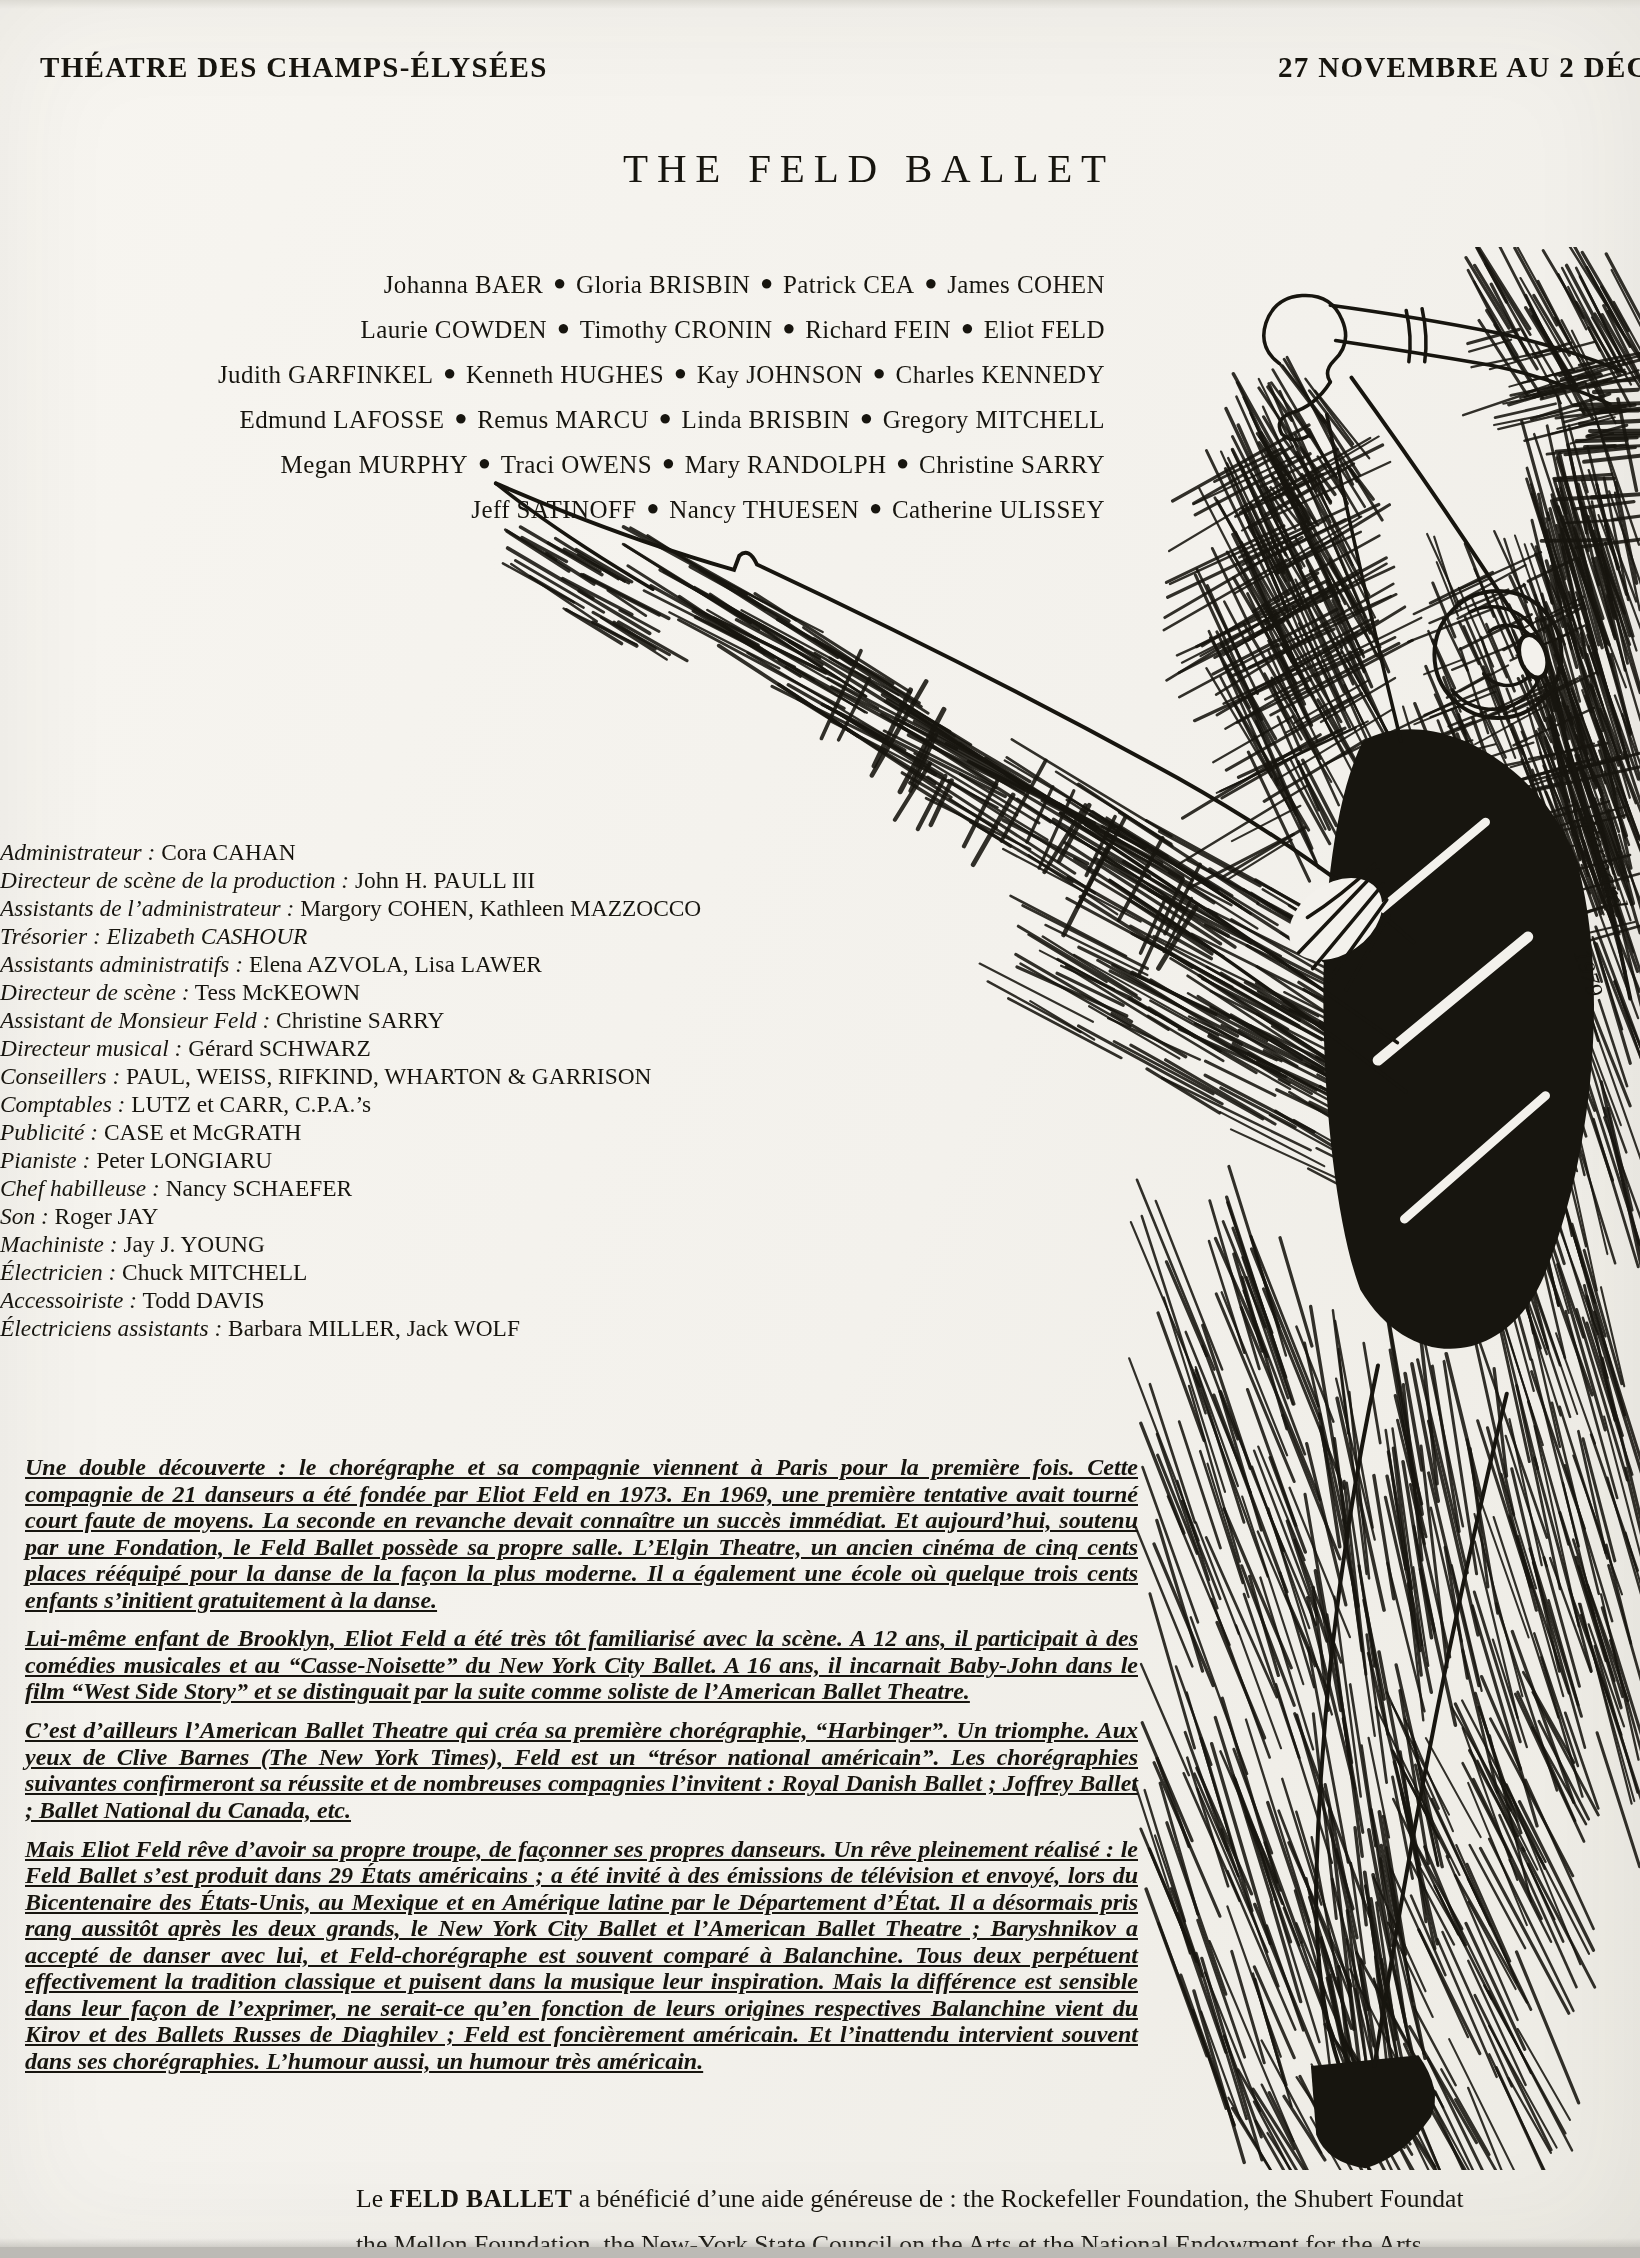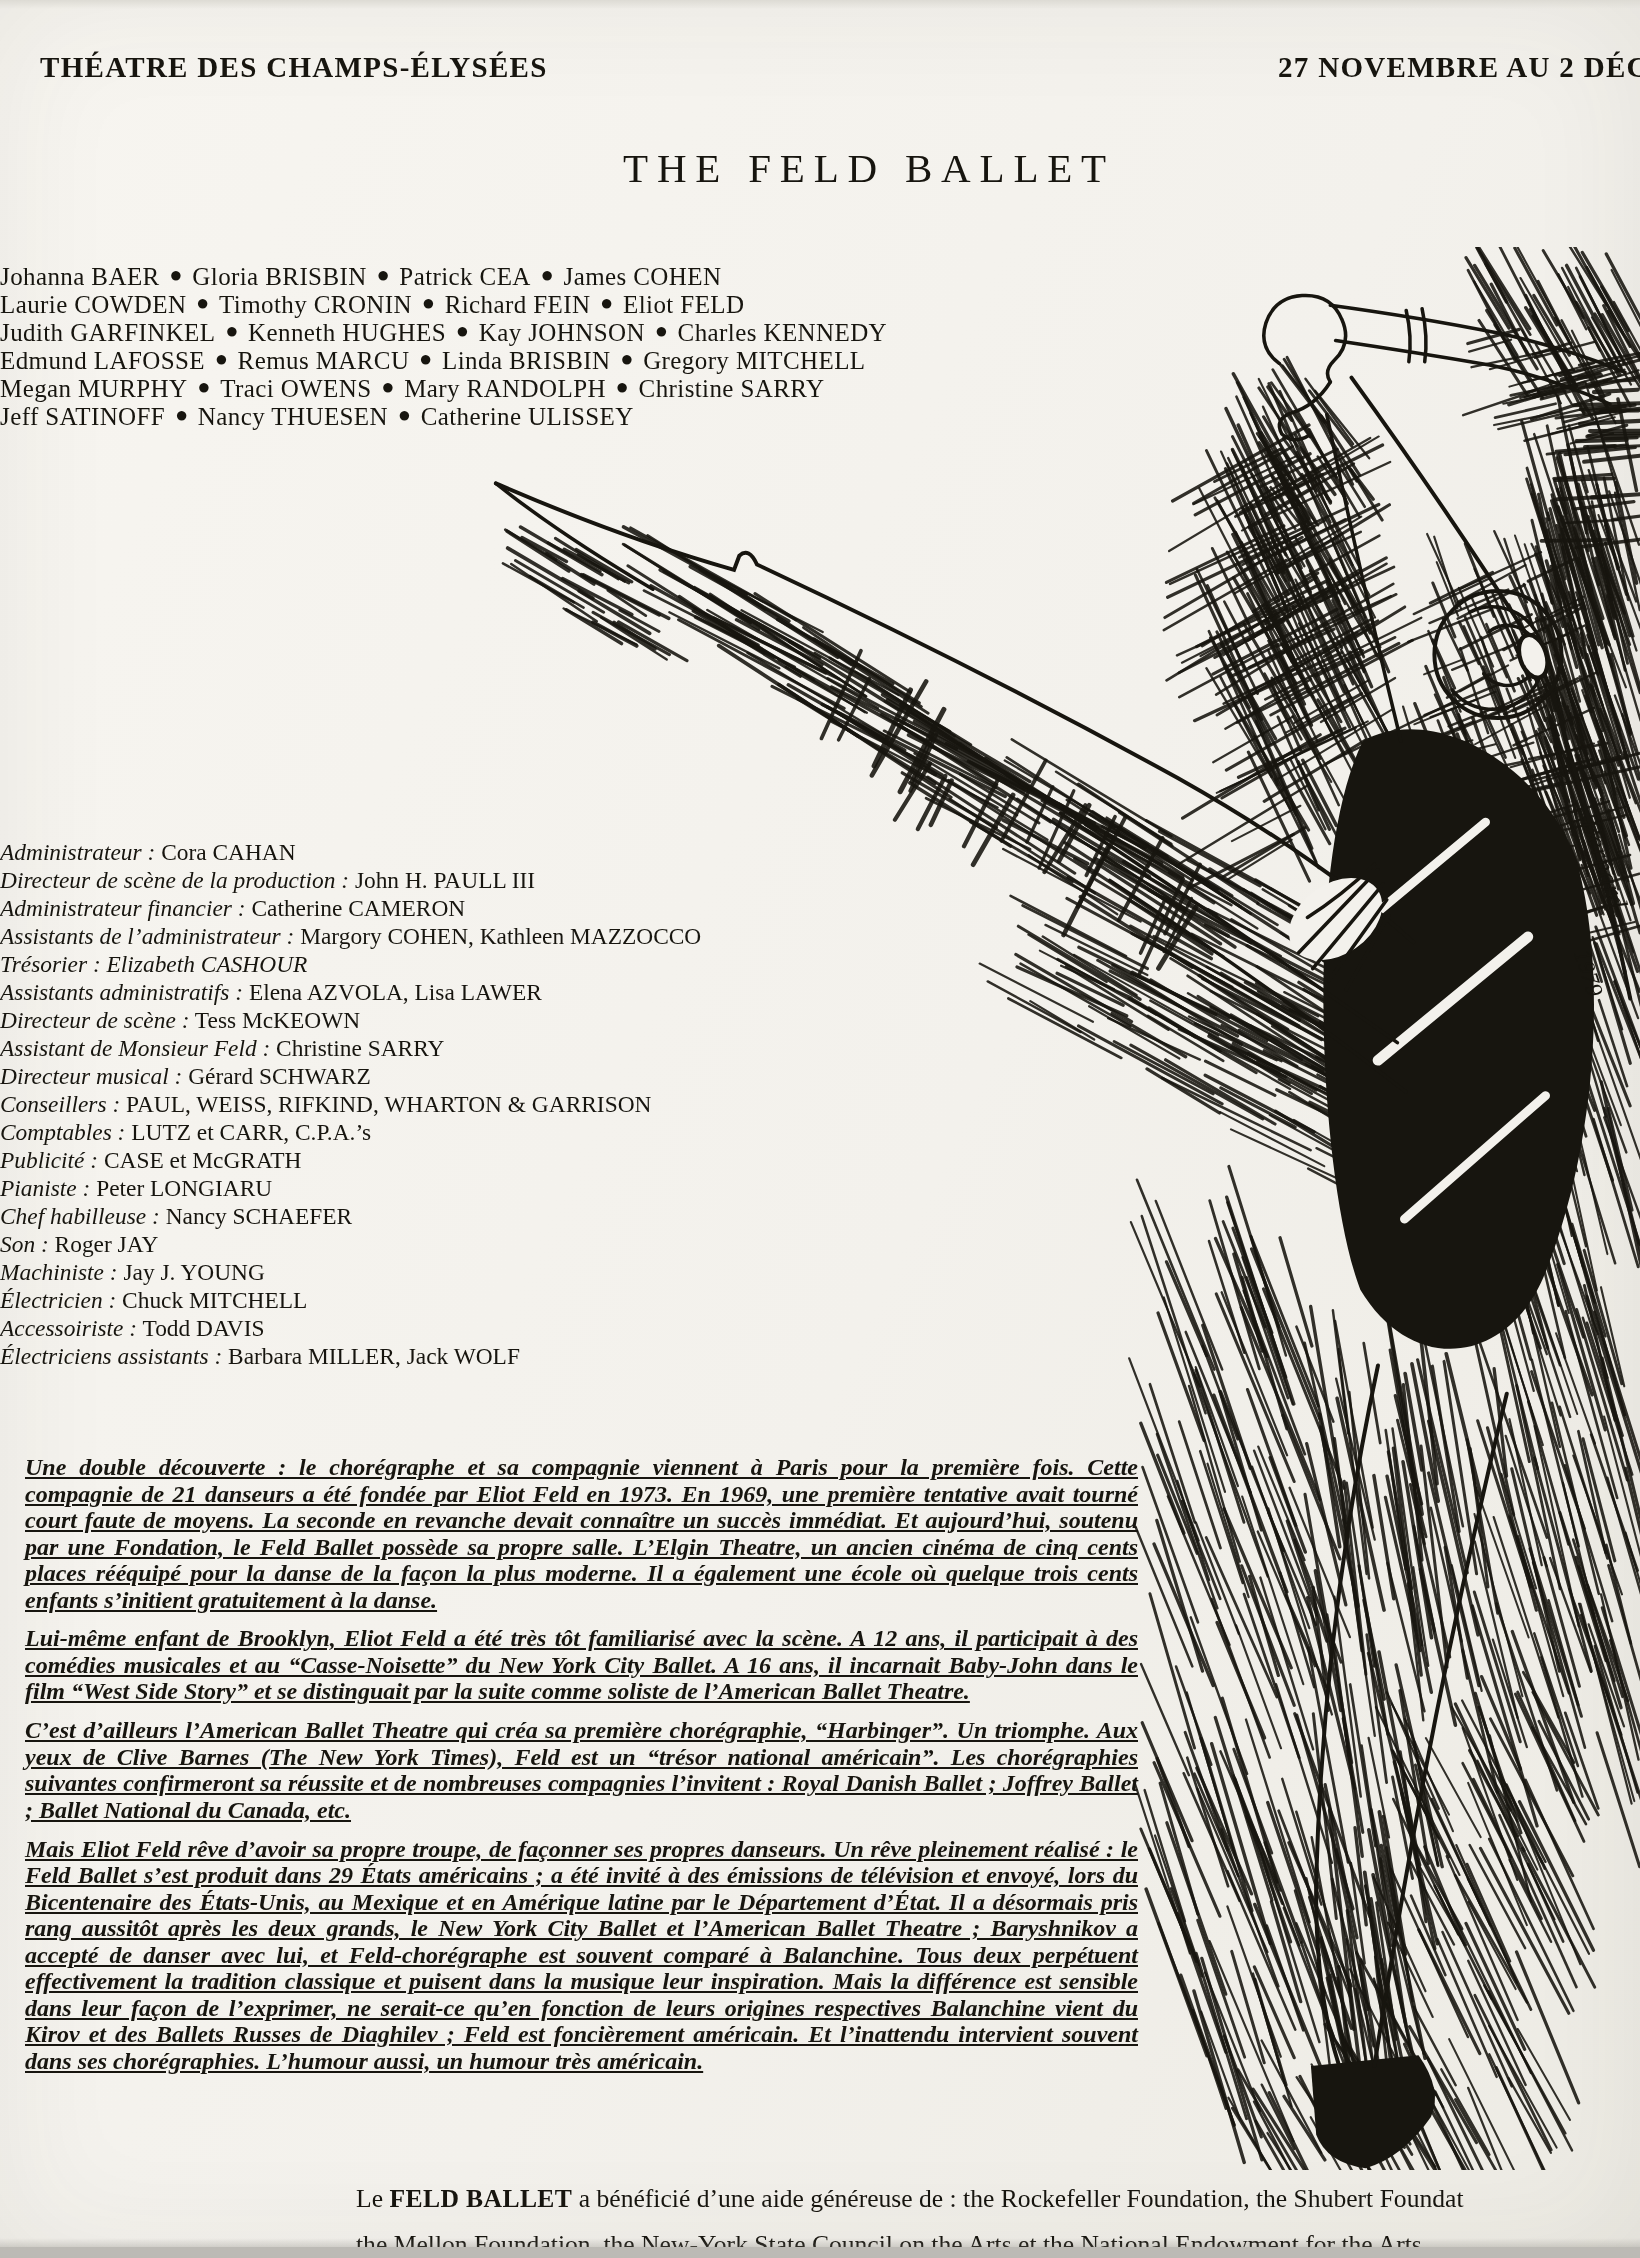--- a/index.html
+++ b/index.html
@@ -7,21 +7,21 @@
     position:relative;width:1641px;height:2258px;overflow:hidden;
     background:linear-gradient(115deg,#f7f5f0 0%,#f3f1ec 55%,#edebe4 100%);
     font-family:"Liberation Serif",serif;color:#17150f;
     box-shadow:inset 0 0 124px rgba(60,55,40,0.07);
   }
   .txt{position:absolute;z-index:2;}
   .hdr{top:51px;font-weight:bold;font-size:29px;letter-spacing:1.3px;white-space:nowrap;}
   .hdr-left{left:40px;}
   .hdr-right{left:1278px;}
   .title{top:144px;left:869px;transform:translateX(-50%);font-size:41px;letter-spacing:8.8px;white-space:nowrap;}
-  .dancers{top:263px;left:0;width:1105px;text-align:left;font-size:25px;line-height:27px;}
+  .dancers{top:263px;left:0;width:1105px;text-align:right;font-size:25px;line-height:44px;}
   .dancer-line{white-space:nowrap;}
   .dname{letter-spacing:0.4px;}
   .dsep{display:inline-block;margin:0 9.7px;transform:translateY(-2.6px);font-size:22px;}
   .credits{top:838px;left:0;width:1126px;text-align:left;font-size:23.4px;line-height:28px;}
   .credit-line{white-space:nowrap;}
   .credit-label{font-style:italic;}
   .credit-value.italic{font-style:italic;}
   .paras{top:1454px;left:25px;width:1113px;font-style:italic;font-weight:bold;
          font-size:24px;line-height:26.5px;text-align:justify;}
   .paras p{margin:0 0 12.4px 0;text-decoration:underline;}
@@ -51,21 +51,20 @@
       <div class="dancer-line"><span class="dname">Laurie COWDEN</span><span class="dsep">●</span><span class="dname">Timothy CRONIN</span><span class="dsep">●</span><span class="dname">Richard FEIN</span><span class="dsep">●</span><span class="dname">Eliot FELD</span></div>
       <div class="dancer-line"><span class="dname">Judith GARFINKEL</span><span class="dsep">●</span><span class="dname">Kenneth HUGHES</span><span class="dsep">●</span><span class="dname">Kay JOHNSON</span><span class="dsep">●</span><span class="dname">Charles KENNEDY</span></div>
       <div class="dancer-line"><span class="dname">Edmund LAFOSSE</span><span class="dsep">●</span><span class="dname">Remus MARCU</span><span class="dsep">●</span><span class="dname">Linda BRISBIN</span><span class="dsep">●</span><span class="dname">Gregory MITCHELL</span></div>
       <div class="dancer-line"><span class="dname">Megan MURPHY</span><span class="dsep">●</span><span class="dname">Traci OWENS</span><span class="dsep">●</span><span class="dname">Mary RANDOLPH</span><span class="dsep">●</span><span class="dname">Christine SARRY</span></div>
       <div class="dancer-line"><span class="dname">Jeff SATINOFF</span><span class="dsep">●</span><span class="dname">Nancy THUESEN</span><span class="dsep">●</span><span class="dname">Catherine ULISSEY</span></div>
     </div>
 
   <div class="txt credits">
       <div class="credit-line"><span class="credit-label">Administrateur :</span><span class="credit-value"> Cora CAHAN</span></div>
       <div class="credit-line"><span class="credit-label">Directeur de scène de la production :</span><span class="credit-value"> John H. PAULL III</span></div>
-      <div class="credit-line"><span class="credit-label">Administrateur financier :</span><span class="credit-value"> Catherine CAMERON</span></div>
       <div class="credit-line"><span class="credit-label">Assistants de l’administrateur :</span><span class="credit-value"> Margory COHEN, Kathleen MAZZOCCO</span></div>
       <div class="credit-line"><span class="credit-label">Trésorier :</span><span class="credit-value italic"> Elizabeth CASHOUR</span></div>
       <div class="credit-line"><span class="credit-label">Assistants administratifs :</span><span class="credit-value"> Elena AZVOLA, Lisa LAWER</span></div>
       <div class="credit-line"><span class="credit-label">Directeur de scène :</span><span class="credit-value"> Tess McKEOWN</span></div>
       <div class="credit-line"><span class="credit-label">Assistant de Monsieur Feld :</span><span class="credit-value"> Christine SARRY</span></div>
       <div class="credit-line"><span class="credit-label">Directeur musical :</span><span class="credit-value"> Gérard SCHWARZ</span></div>
       <div class="credit-line"><span class="credit-label">Conseillers :</span><span class="credit-value"> PAUL, WEISS, RIFKIND, WHARTON &amp; GARRISON</span></div>
       <div class="credit-line"><span class="credit-label">Comptables :</span><span class="credit-value"> LUTZ et CARR, C.P.A.’s</span></div>
       <div class="credit-line"><span class="credit-label">Publicité :</span><span class="credit-value"> CASE et McGRATH</span></div>
       <div class="credit-line"><span class="credit-label">Pianiste :</span><span class="credit-value"> Peter LONGIARU</span></div>

